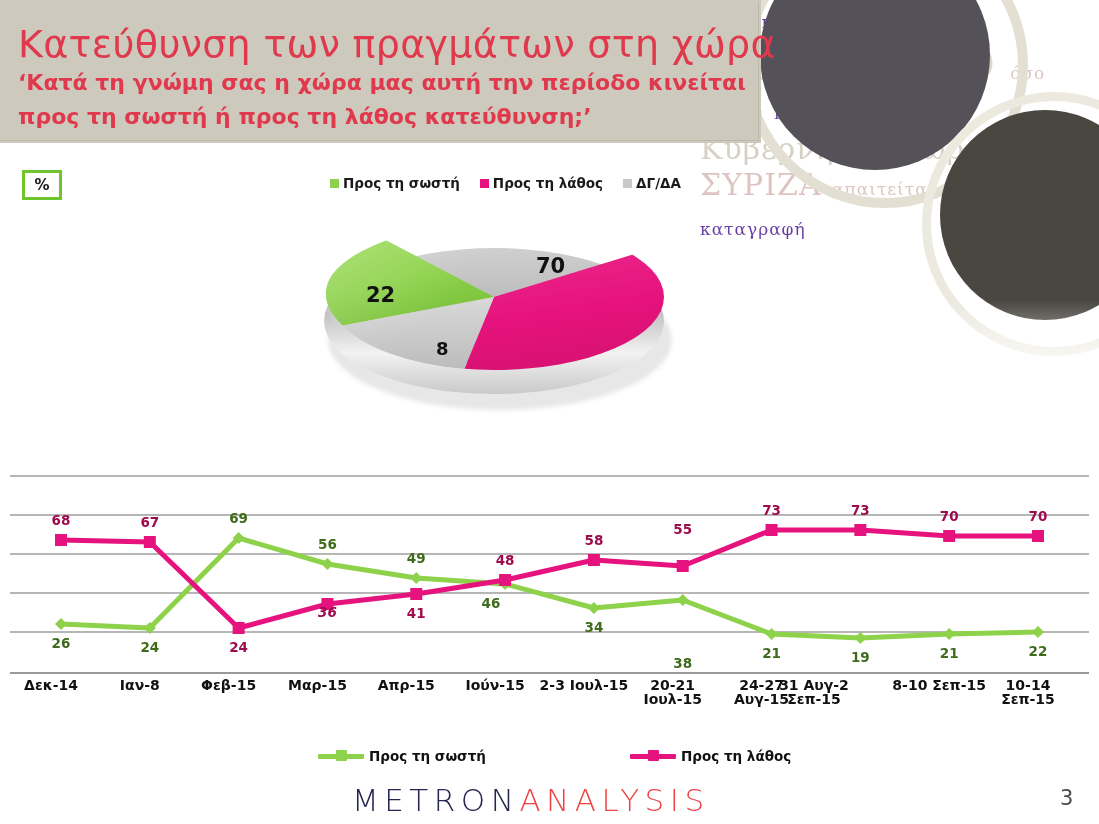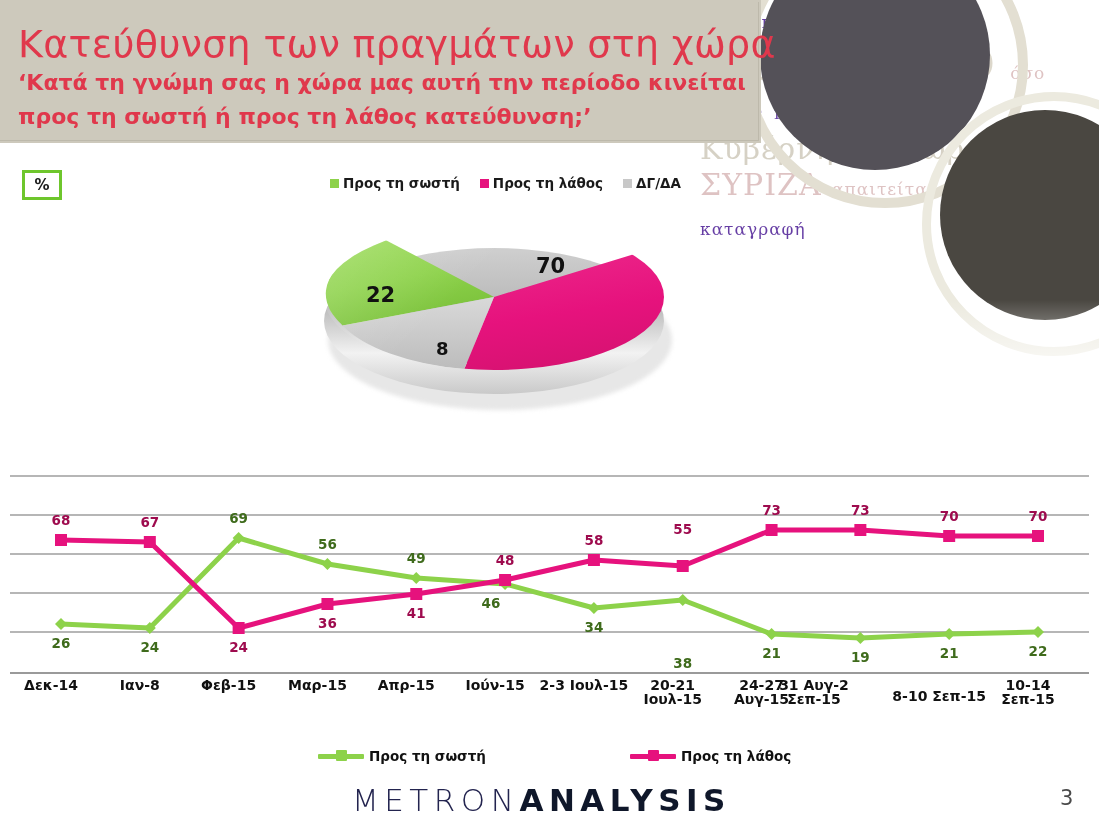--- a/index.html
+++ b/index.html
@@ -94,21 +94,21 @@
   .blg{position:absolute;display:flex;align-items:center;gap:5px;
      font-size:13.5px;font-weight:bold;color:#111;}
   .blg-line{position:relative;width:46px;height:5px;border-radius:1px;display:inline-block;}
   .blg-line::after{content:"";position:absolute;left:18px;top:-3.5px;width:11px;height:11px;
      background:inherit;border-radius:1px;}
 
   
   #logo{position:absolute;left:352px;top:782px;font-size:31px;letter-spacing:5.5px;
     font-family:"DejaVu Sans","Liberation Sans",sans-serif;font-weight:300;}
   #logo .m{color:#23244f;}
-  #logo .a{color:#0f172a;font-weight:bold;}
+  #logo .a{color:#ef4444;}
   #pageno{position:absolute;left:1060px;top:786px;font-size:21px;color:#4a4a4a;}
 </style>
 </head>
 <body>
 
 <div id="slide">
 
   <div id="wm-wrap">
     <div id="wm-words">
       <span class="sm">έχουν περιοριστεί</span>
@@ -244,21 +244,21 @@
         <div class="dl g" style="left: 481px; top: 125px;">46</div>
         <div class="dl g" style="left: 583.909px; top: 149px;">34</div>
         <div class="dl g" style="left: 672.727px; top: 141px; margin-top: 44px;">38</div>
         <div class="dl g" style="left: 761.545px; top: 175px;">21</div>
         <div class="dl g" style="left: 850.364px; top: 179px;">19</div>
         <div class="dl g" style="left: 939.182px; top: 175px;">21</div>
         <div class="dl g" style="left: 1028px; top: 173px;">22</div>
         <div class="dl m" style="left: 51px; top: 42px;">68</div>
         <div class="dl m" style="left: 139.818px; top: 44px;">67</div>
         <div class="dl m" style="left: 228.636px; top: 169px;">24</div>
-        <div class="dl m" style="left: 317.455px; top: 145px;">36</div>
+        <div class="dl m" style="left: 317.455px; top: 134px; font-style: italic;">36</div>
         <div class="dl m" style="left: 406.273px; top: 135px;">41</div>
         <div class="dl m" style="left: 495.091px; top: 82px;">48</div>
         <div class="dl m" style="left: 583.909px; top: 62px;">58</div>
         <div class="dl m" style="left: 672.727px; top: 51px;">55</div>
         <div class="dl m" style="left: 761.545px; top: 32px;">73</div>
         <div class="dl m" style="left: 850.364px; top: 32px;">73</div>
         <div class="dl m" style="left: 939.182px; top: 38px;">70</div>
         <div class="dl m" style="left: 1028px; top: 38px;">70</div>
       </div>
   </div>
@@ -268,21 +268,21 @@
       <div class="xl" style="left: 41px; top: 0px; width: 102.818px;">Δεκ-14</div>
       <div class="xl" style="left: 129.818px; top: 0px; width: 102.818px;">Ιαν-8</div>
       <div class="xl" style="left: 218.636px; top: 0px; width: 102.818px;">Φεβ-15</div>
       <div class="xl" style="left: 307.455px; top: 0px; width: 102.818px;">Μαρ-15</div>
       <div class="xl" style="left: 396.273px; top: 0px; width: 102.818px;">Απρ-15</div>
       <div class="xl" style="left: 485.091px; top: 0px; width: 102.818px;">Ιούν-15</div>
       <div class="xl" style="left: 573.909px; top: 0px; width: 102.818px;">2-3 Ιουλ-15</div>
       <div class="xl" style="left: 662.727px; top: 0px; width: 102.818px;">20-21 Ιουλ-15</div>
       <div class="xl" style="left: 751.545px; top: 0px; width: 102.818px;">24-27 Αυγ-15</div>
       <div class="xl" style="left: 804px; top: 0px; width: 102.818px;">31 Αυγ-2 Σεπ-15</div>
-      <div class="xl" style="left: 929.182px; top: 0px; width: 102.818px; margin-top: 11px;">8-10 Σεπ-15</div>
+      <div class="xl" style="left: 929.182px; top: 0px; width: 102.818px;">8-10 Σεπ-15</div>
       <div class="xl" style="left: 1018px; top: 0px; width: 102.818px;">10-14 Σεπ-15</div>
     </div>
 
   <div id="bottom-legend">
     <div class="blg" style="left:318px;top:0">
       <span class="blg-line" style="background:#8dd24a"></span>
       <span>Προς τη σωστή</span>
     </div>
     <div class="blg" style="left:630px;top:0">
       <span class="blg-line" style="background:#e6127d"></span>

